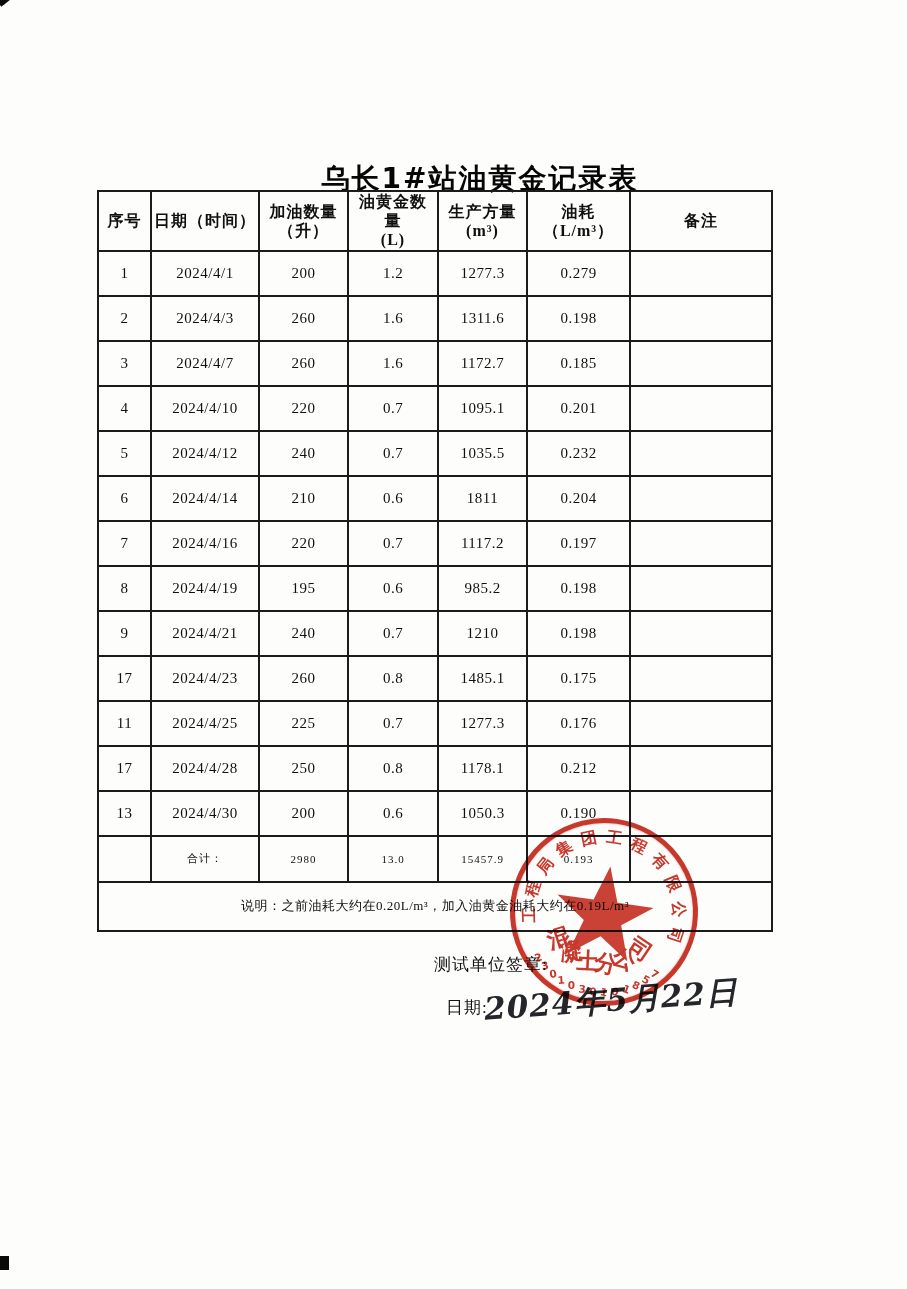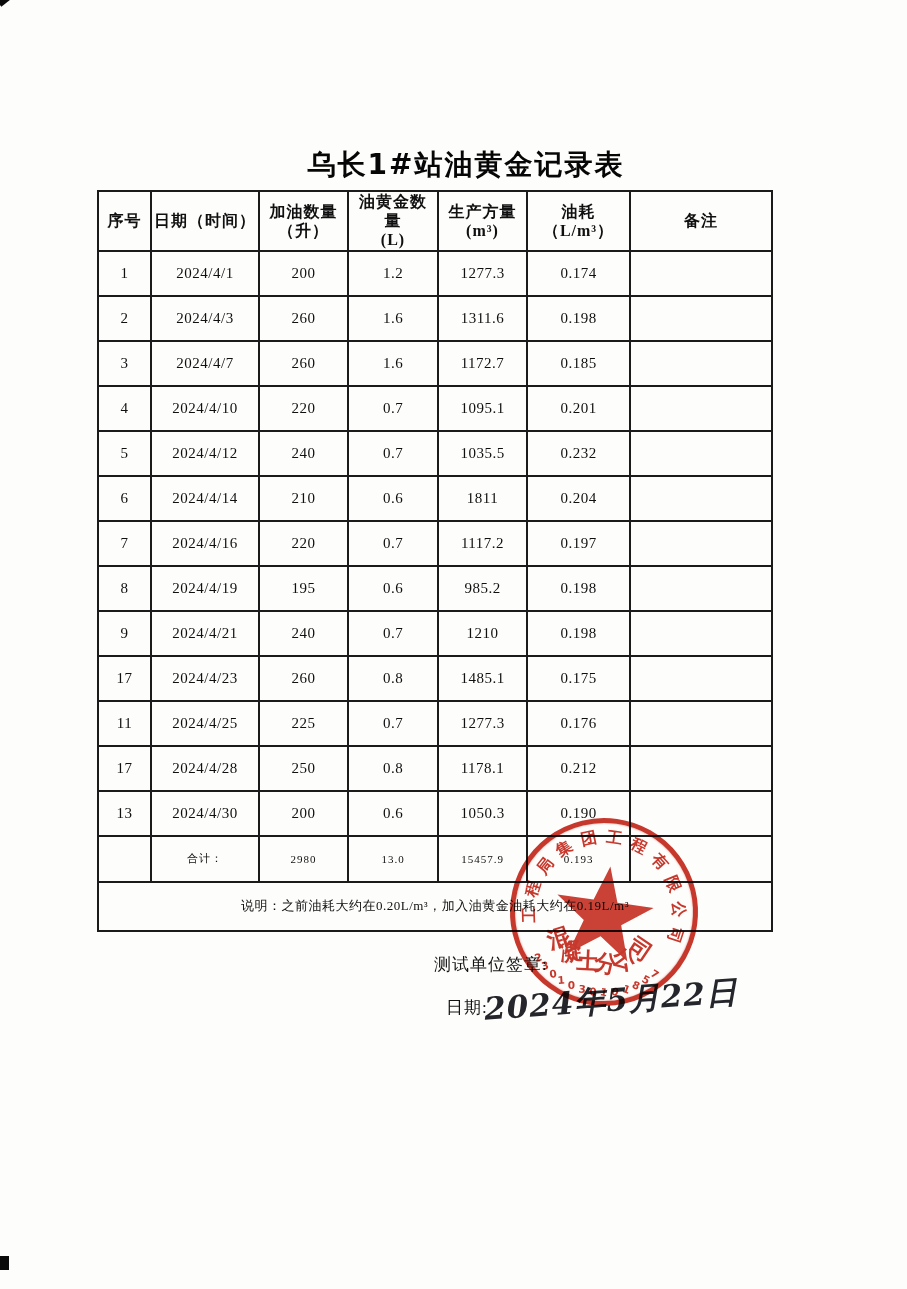--- a/index.html
+++ b/index.html
@@ -16,21 +16,21 @@
   .artifact-corner{
     position:absolute;left:-2px;top:-3px;width:14px;height:6px;
     background:#0a0a0a;transform:rotate(-38deg);
   }
   .artifact-block{
     position:absolute;left:0;top:1256px;width:9px;height:14px;
     background:#0a0a0a;
   }
   .doc-title{
     position:absolute;left:97px;top:142px;width:674px;
-    margin:4px;padding-left:28px;
+    margin:18px;padding-left:28px;
     text-align:center;
     font-family:"DejaVu Sans","Liberation Sans",sans-serif;
     font-size:28px;font-weight:bold;color:#060606;
     letter-spacing:2px;
   }
   table.record{
     position:absolute;left:97px;top:190px;width:674px;
     border-collapse:collapse;table-layout:fixed;
   }
   table.record th, table.record td{
@@ -130,21 +130,21 @@
         <th>备注</th>
       </tr>
     </thead>
     <tbody>
         <tr>
           <td>1</td>
           <td>2024/4/1</td>
           <td>200</td>
           <td>1.2</td>
           <td>1277.3</td>
-          <td>0.174</td>
+          <td>0.279</td>
           <td></td>
         </tr>
         <tr>
           <td>2</td>
           <td>2024/4/3</td>
           <td>260</td>
           <td>1.6</td>
           <td>1311.6</td>
           <td>0.198</td>
           <td></td>

